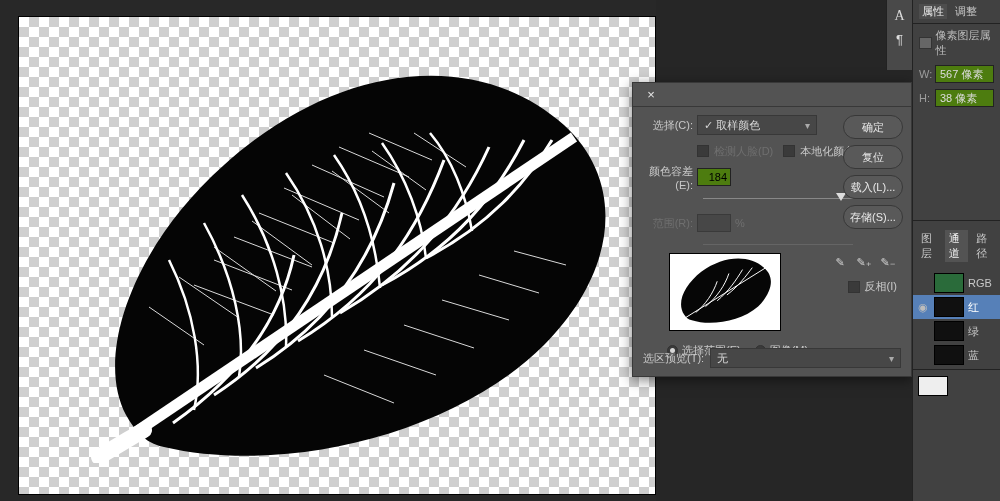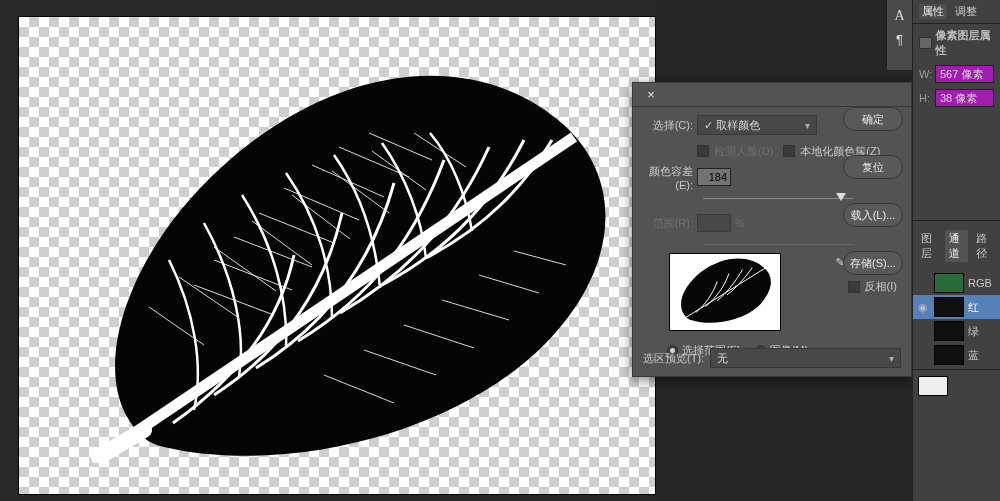--- a/index.html
+++ b/index.html
@@ -18,50 +18,50 @@
   .dlg-title span { flex:1; font-size:12px; color:#e6e6e6; }
   .close-x { width:20px; text-align:center; color:#e6e6e6; font-size:13px; cursor:pointer; }
   .dlg-body { position:relative; padding:8px 2px; height:calc(100% - 24px); }
   
   .row { display:flex; align-items:center; margin-bottom:6px; height:20px; }
   .lbl { width:62px; color:#c8c8c8; text-align:right; padding-right:4px; }
   .dim { color:#6f6f6f; }
   .select { flex:1; max-width:120px; height:20px; background:#474747; border:1px solid #383838; display:flex; align-items:center; padding:0 6px; color:#d6d6d6; position:relative; }
   .select::after { content:"▾"; position:absolute; right:6px; color:#aaa; font-size:10px; }
   .chk { width:12px; height:12px; border:1px solid #333; background:#3a3a3a; display:inline-block; margin-right:5px; vertical-align:-2px; }
-  .valbox { width:34px; height:18px; background:#737373; color:#000; display:flex; align-items:center; justify-content:flex-end; padding:0 3px; border:1px solid #222; }
+  .valbox { width:34px; height:18px; background:#4d7c0f; color:#000; display:flex; align-items:center; justify-content:flex-end; padding:0 3px; border:1px solid #222; }
   .slider-track { position:relative; width:150px; height:12px; margin-left:68px; margin-bottom:8px; }
   .slider-track::before { content:""; position:absolute; left:0; right:0; top:5px; height:1px; background:#888; }
   .slider-thumb { position:absolute; width:0; height:0; top:0; border-left:5px solid transparent; border-right:5px solid transparent; border-top:8px solid #ddd; transform:translateX(-5px); }
   
-  .btn-col { position:absolute; right:8px; top:0; width:60px; display:flex; flex-direction:column; gap:24px; }
+  .btn-col { position:absolute; right:8px; top:8px; width:60px; display:flex; flex-direction:column; gap:6px; }
   .btn { height:24px; background:#595959; border:1px solid #383838; border-radius:12px; display:flex; align-items:center; justify-content:center; color:#e8e8e8; cursor:pointer; }
   
   .preview-box { position:absolute; left:36px; top:146px; width:112px; height:78px; background:#fff; border:1px solid #000; }
   .preview-box svg { width:100%; height:100%; }
   .eyedroppers { position:absolute; right:14px; top:146px; display:flex; gap:6px; }
   .eyedrop { width:18px; height:18px; display:flex; align-items:center; justify-content:center; color:#d0d0d0; cursor:pointer; }
   
   .radio-row { position:absolute; left:34px; top:236px; display:flex; gap:14px; align-items:center; }
   .radio { width:11px; height:11px; border-radius:50%; border:1px solid #333; background:#3a3a3a; display:inline-block; margin-right:4px; vertical-align:-2px; position:relative; }
   .radio.on::after { content:""; position:absolute; left:2px; top:2px; width:5px; height:5px; background:#d6d6d6; border-radius:50%; }
   .invert-row { position:absolute; right:14px; top:172px; display:flex; align-items:center; }
   
   .sel-preview { position:absolute; left:10px; bottom:8px; display:flex; align-items:center; gap:6px; width:calc(100% - 20px); }
   
   
   .panels { position:absolute; right:0; top:0; width:88px; height:501px; background:#414141; border-left:1px solid #222; }
   .toolstrip { position:absolute; right:88px; top:0; width:26px; height:70px; background:#494949; border-left:1px solid #222; display:flex; flex-direction:column; align-items:center; padding-top:8px; gap:8px; color:#ddd; }
   
-  .p-section { border-top:1px solid #222; padding:4px 6px; font-size:11px; color:#bdbdbd;font-weight:bold; }
+  .p-section { border-top:1px solid #222; padding:4px 6px; font-size:11px; color:#bdbdbd; }
   .p-tabs { display:flex; gap:8px; font-size:11px; padding:4px 6px; }
   .p-tabs .act { color:#eee; background:#4d4d4d; padding:0 3px; }
   .wh-row { display:flex; align-items:center; gap:4px; padding:3px 6px; }
   .wh-lbl { color:#9c9c9c; width:12px; }
-  .wh-val { flex:1; background:#a21caf; border:1px solid #222; height:18px; display:flex; align-items:center; padding:0 4px; color:#ddd; }
+  .wh-val { flex:1; background:#4d7c0f; border:1px solid #222; height:18px; display:flex; align-items:center; padding:0 4px; color:#ddd; }
   
   .chan-tabs { display:flex; font-size:11px; padding:9px 4px; gap:4px; border-top:1px solid #222; margin-top:110px; }
   .chan-tabs span { padding:1px 4px; }
   .chan-tabs .act { background:#535353; color:#eee; }
   .chan-item { display:flex; align-items:center; gap:4px; padding:2px 5px; }
   .chan-thumb { width:30px; height:20px; background:#101010; border:1px solid #000; position:relative; overflow:hidden; }
   .chan-thumb.rgb { background:#2a6b3a; }
   .eye { width:12px; height:12px; color:#bcbcbc; }
   .chan-item.sel { background:#5680b8; color:#fff; }
   

